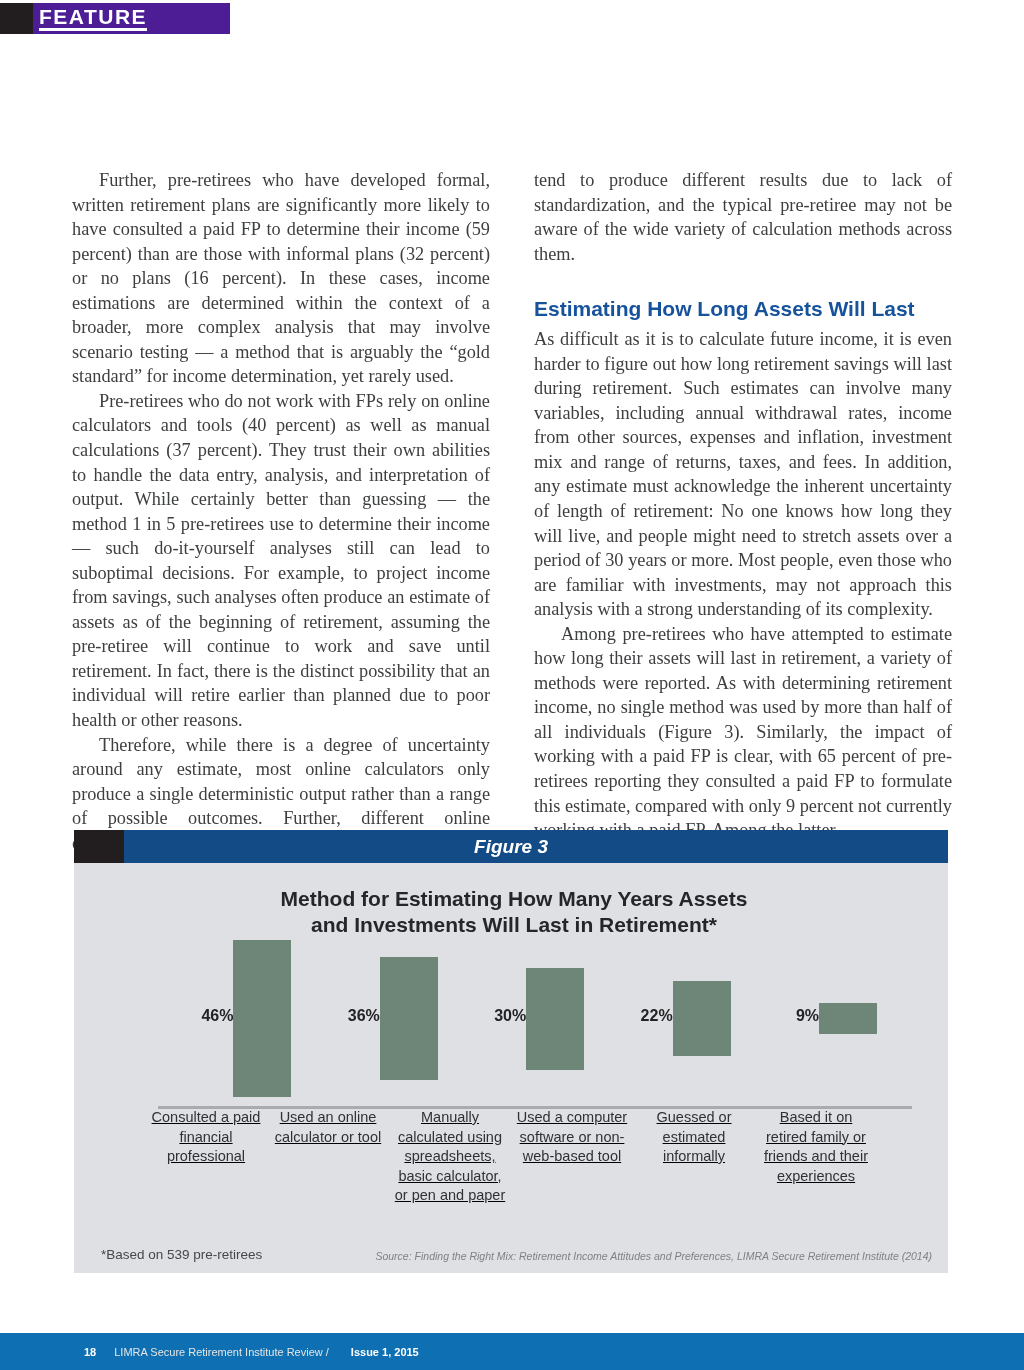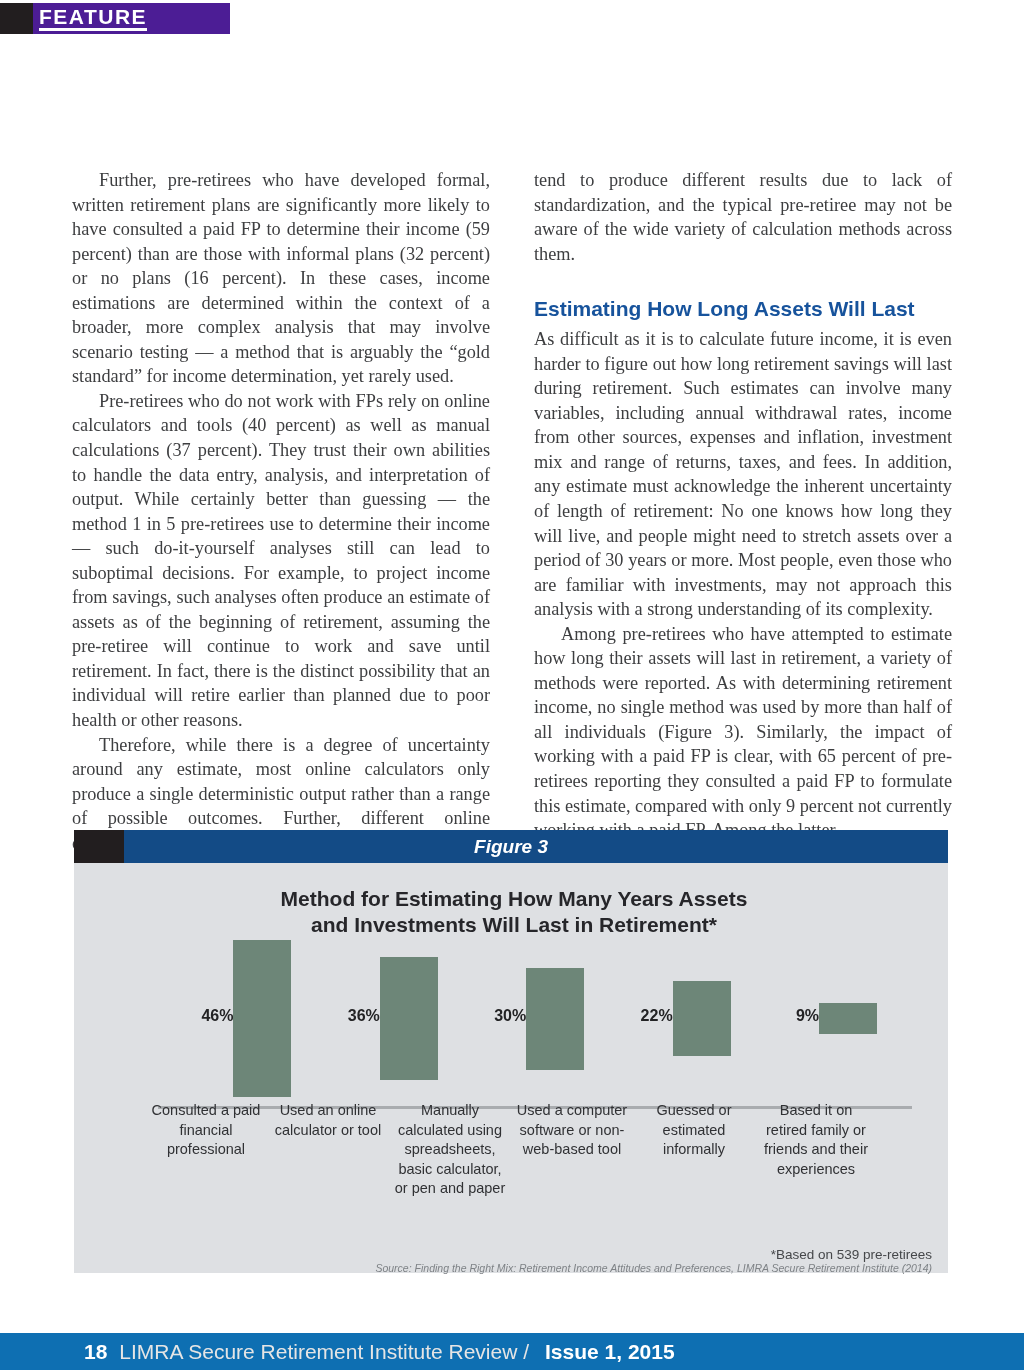--- a/index.html
+++ b/index.html
@@ -61,44 +61,44 @@
   .bar-col { flex:1; display:flex; flex-direction:row; justify-content:flex-end; align-items:center; }
   .bar-value {
     font-family:"Liberation Sans", sans-serif; font-weight:bold; color:#232325;
     font-size:16px; margin-bottom:5px; line-height:18px;
   }
   .bar { width:58px; }
 
   .axis-line { position:absolute; left:84px; top:243px; width:754px; height:3px; background:#a9acaf; }
 
   .categories {
-    position:absolute; left:71px; top:238px; width:732px; display:flex;
+    position:absolute; left:71px; top:245px; width:732px; display:flex;text-decoration:underline;
   }
   .bar-cat {
     flex:1; padding:0 5px; text-align:center;
     font-family:"Liberation Sans", sans-serif; color:#303134;
     font-size:14.5px; line-height:19.5px;
   }
 
   .figure-footrow {
     position:absolute; left:27px; right:16px; top:384px;
-    display:flex; justify-content:space-between; align-items:flex-end;flex-direction:column;
+    display:flex; justify-content:space-between; align-items:flex-end;
   }
   .footnote {
     font-family:"Liberation Sans", sans-serif; color:#45474a; font-size:13.5px;
   }
   .source {
     font-family:"Liberation Sans", sans-serif; font-style:italic; color:#7e8286; font-size:10.5px;
   }
 
   
   .page-footer {
     position:absolute; left:0; bottom:0; width:1024px; height:37px; background:#0e6fb2;
     display:flex; align-items:center; padding-left:84px;
-    font-family:"Liberation Sans", sans-serif; font-size:21px;
+    font-family:"Liberation Sans", sans-serif; font-size:11px;gap:6px;
   }
   .page-number { color:#ffffff; font-weight:bold; margin-right:12px; }
   .journal-name { color:#e5e5e5; margin-right:16px; }
   .issue { color:#ffffff; font-weight:bold; }
 </style>
 </head>
 <body>
 
 <div class="page">
 

